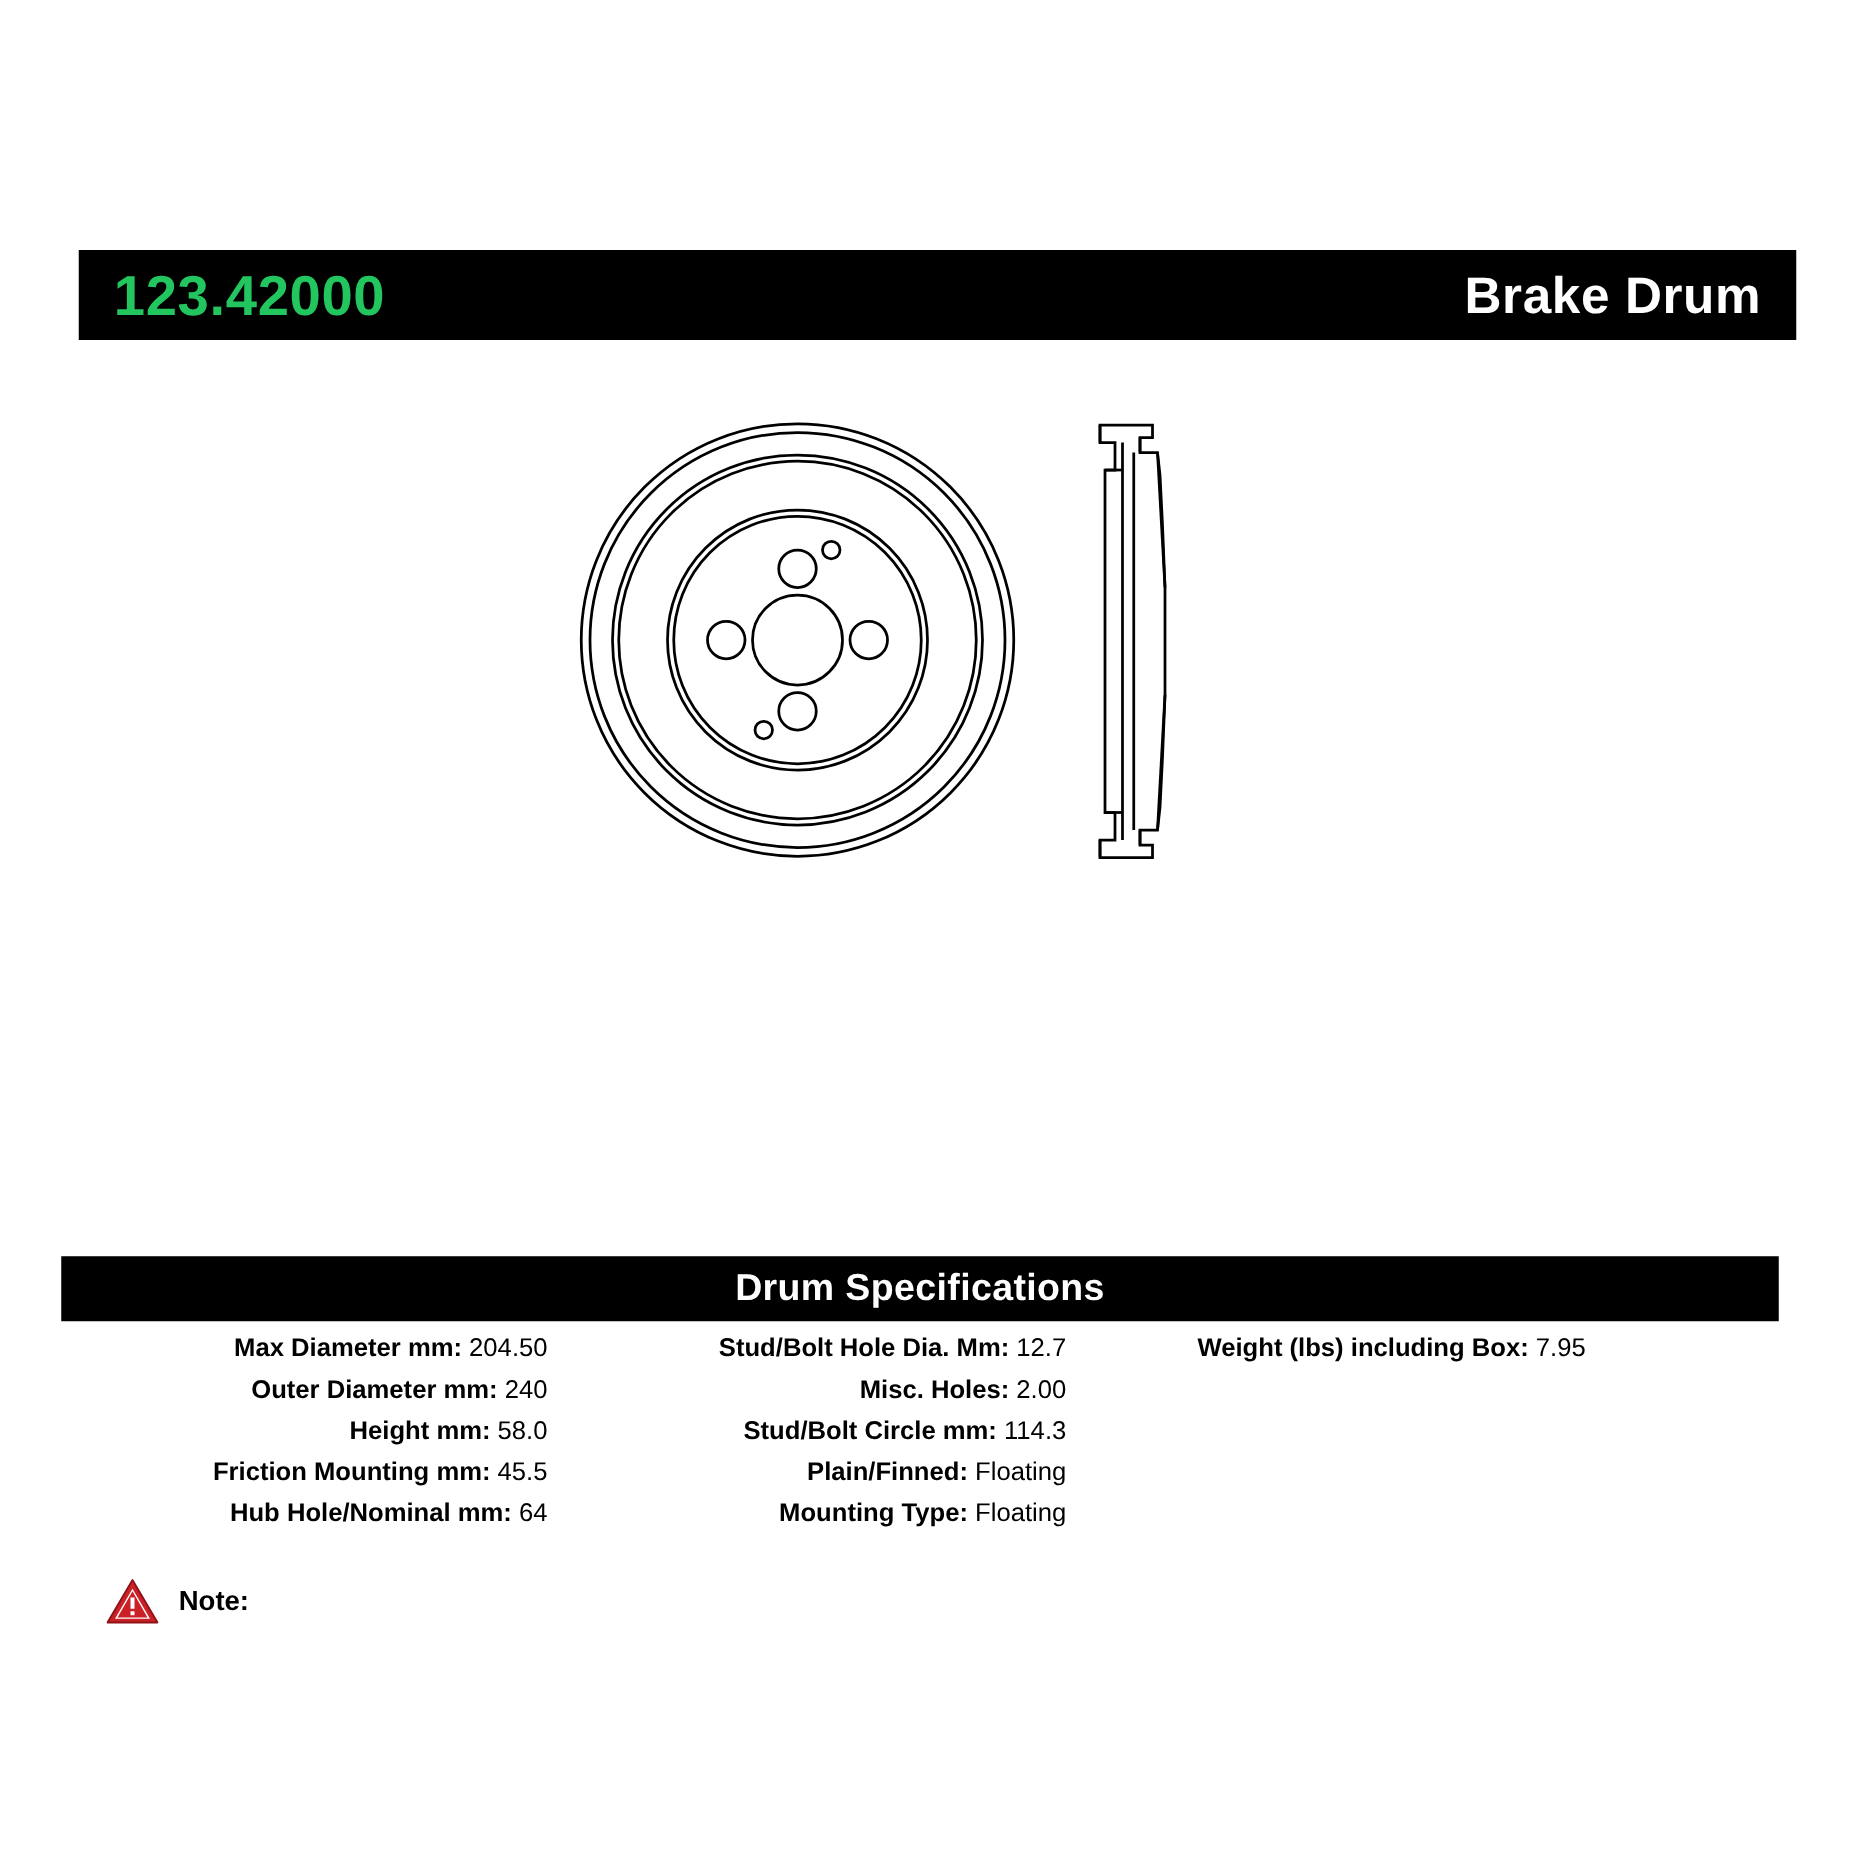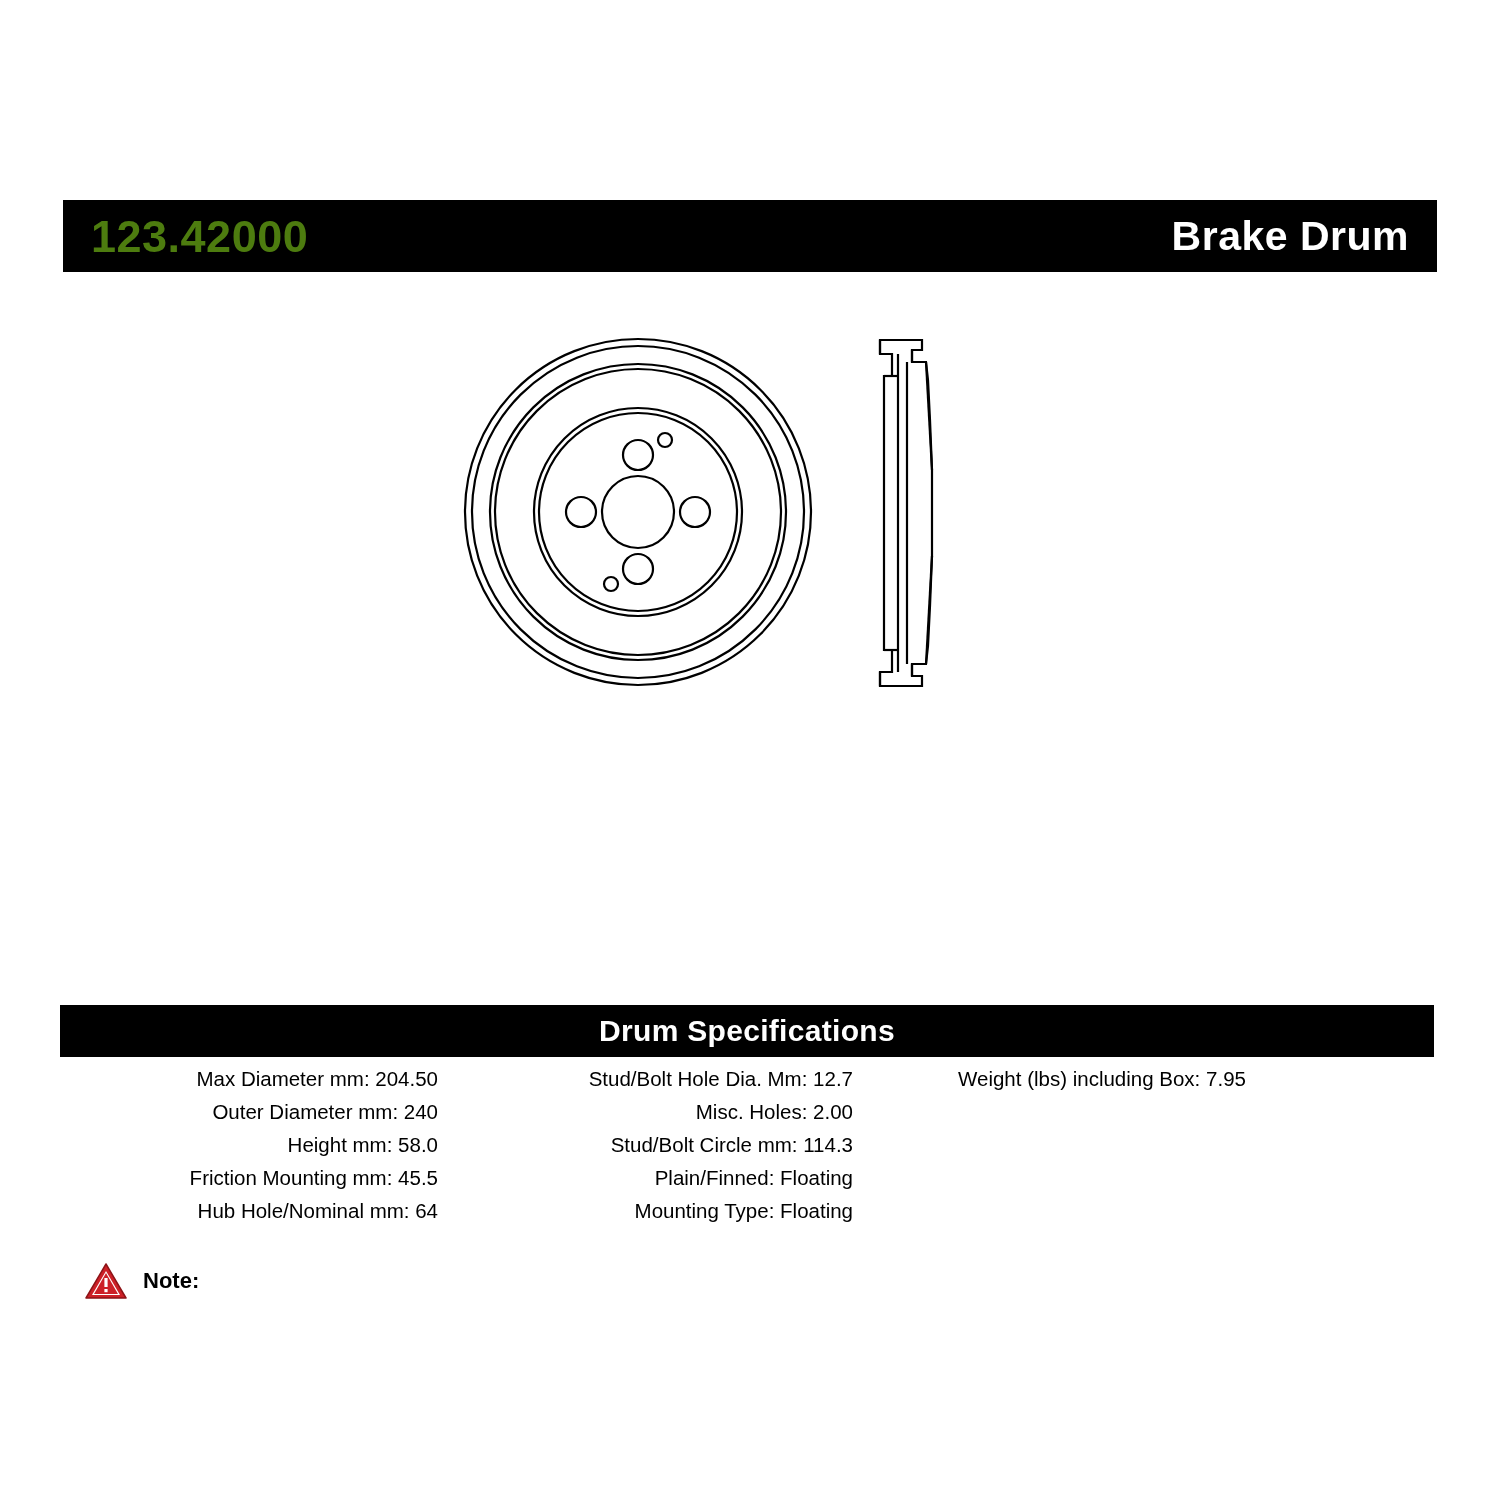--- a/index.html
+++ b/index.html
@@ -24,21 +24,21 @@
     width: 1374px;
     height: 72px;
     background: #000000;
     display: flex;
     align-items: center;
     justify-content: space-between;
     box-sizing: border-box;
     padding: 0 28px;
   }
   .header-part-number {
-    color: #4d7c0f;
+    color: #22c55e;
     font-size: 45px;
     font-weight: bold;
     letter-spacing: 0.5px;
     line-height: 1;
   }
   .header-title {
     color: #ffffff;
     font-size: 41px;
     font-weight: bold;
     letter-spacing: 0.5px;
@@ -54,21 +54,21 @@
     width: 600px;
     height: 420px;
   }
   .illustration svg {
     display: block;
   }
 
   
   .spec-bar {
     position: absolute;
-    left: 60px;
+    left: 49px;
     top: 1005px;
     width: 1374px;
     height: 52px;
     background: #000000;
     display: flex;
     align-items: center;
     justify-content: center;
   }
   .spec-bar-title {
     color: #ffffff;
@@ -94,21 +94,21 @@
   .spec-row {
     font-size: 20.5px;
     line-height: 33px;
     text-align: right;
     white-space: nowrap;
   }
   .spec-col-1 .spec-row { padding-right: 20px; }
   .spec-col-2 .spec-row { padding-right: 105px; }
   .spec-col-3 .spec-row { text-align: left; padding-left: 0; }
 
-  .spec-label { font-weight: normal; }
+  .spec-label { font-weight: bold; }
   .spec-value { font-weight: normal; text-align: center; }
 
   
   .note-area {
     position: absolute;
     left: 85px;
     top: 1262px;
     display: flex;
     align-items: center;
     gap: 16px;

